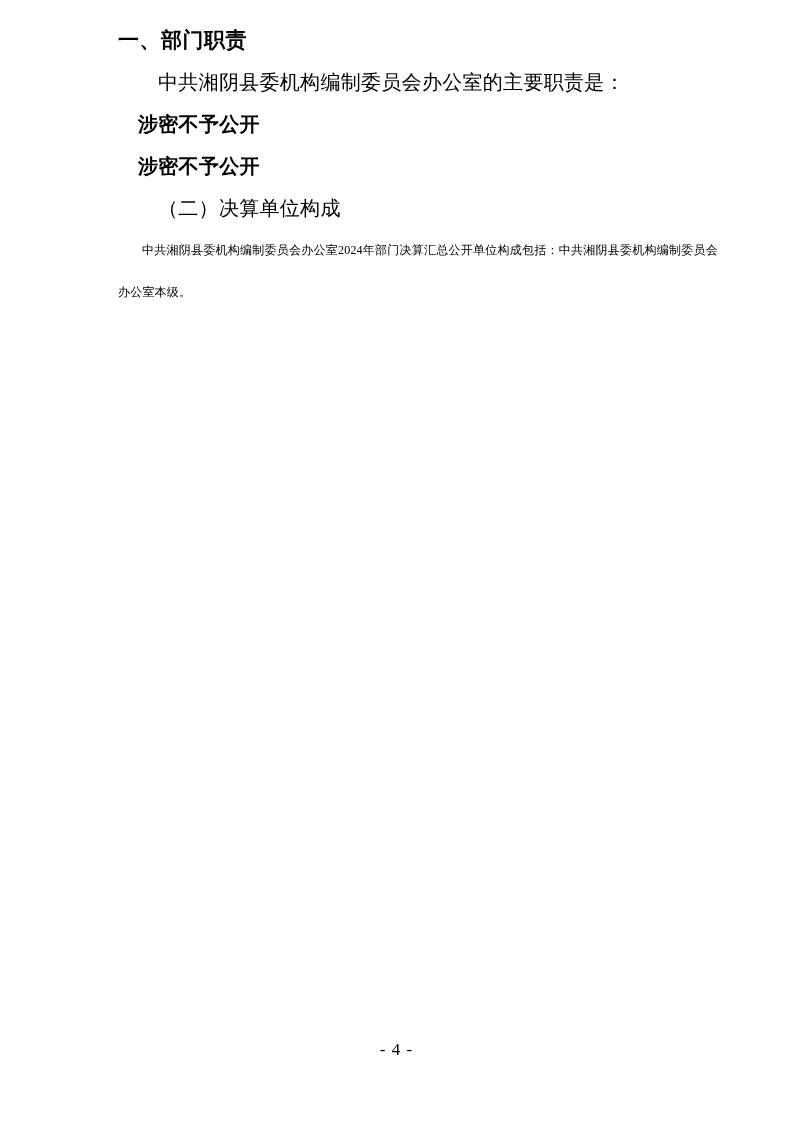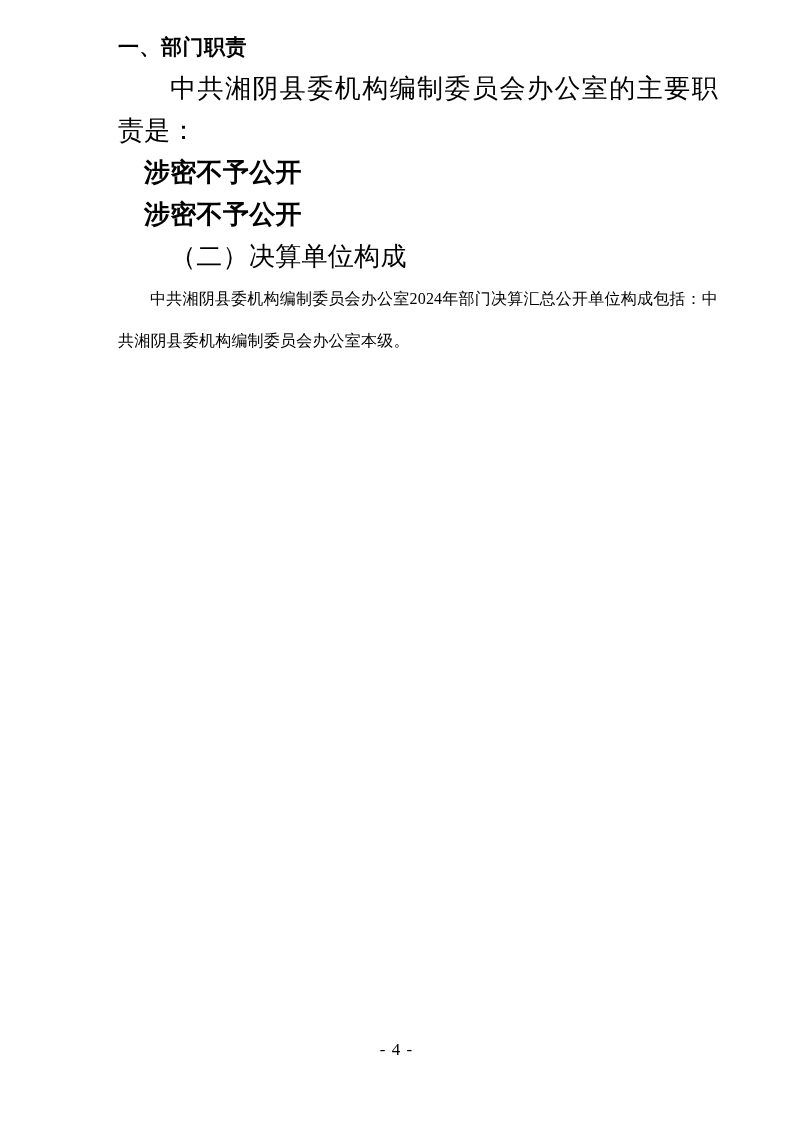--- a/index.html
+++ b/index.html
@@ -15,54 +15,54 @@
     color: #000000;
     overflow: hidden;
   }
   .page {
     position: absolute;
     top: 0;
     left: 0;
     width: 793px;
     height: 1122px;
     box-sizing: border-box;
-    padding: 26px 72px 0 118px;
+    padding: 19px 72px 0 118px;
   }
   .content {
     width: 600px;
   }
   .heading {
     font-family: "DejaVu Serif", "Liberation Serif", serif;
     font-weight: bold;
     font-size: 21px;
     line-height: 42px;
     margin: 0;
     letter-spacing: 0.5px;
     white-space: nowrap;
   }
   .heading-1 {
     padding-left: 0px;
   }
   .para {
-    font-size: 26px;
+    font-size: 20px;
     line-height: 42px;
     margin: 0;
     letter-spacing: 0.3px;
     text-align: justify;
     text-justify: inter-ideograph;
   }
   .indent-2 {
     text-indent: 2em;
   }
   .indent-1 {
     padding-left: 1em;
     font-weight: bold;
   }
   .flow {
-    font-size: 16px;
+    font-size: 12px;
     line-height: 42px;
     margin: 0;
     text-indent: 2em;
     letter-spacing: 0.2px;
     text-align: justify;
     text-justify: inter-ideograph;
   }
   .footer {
     position: absolute;
     left: 0;

